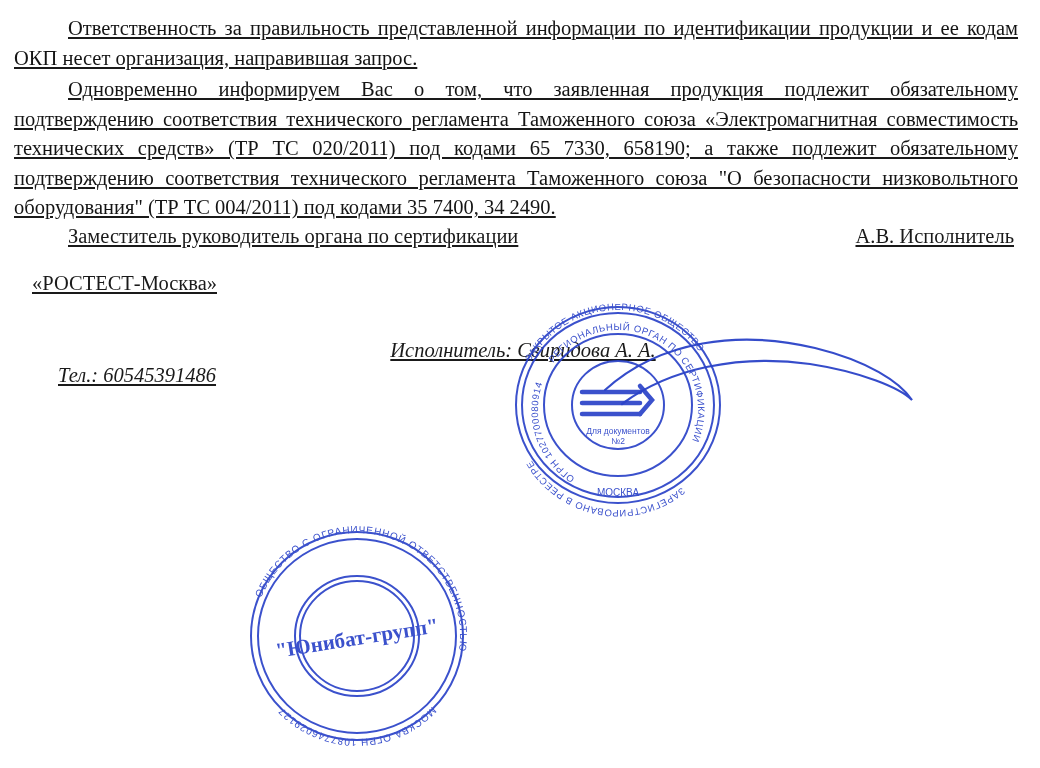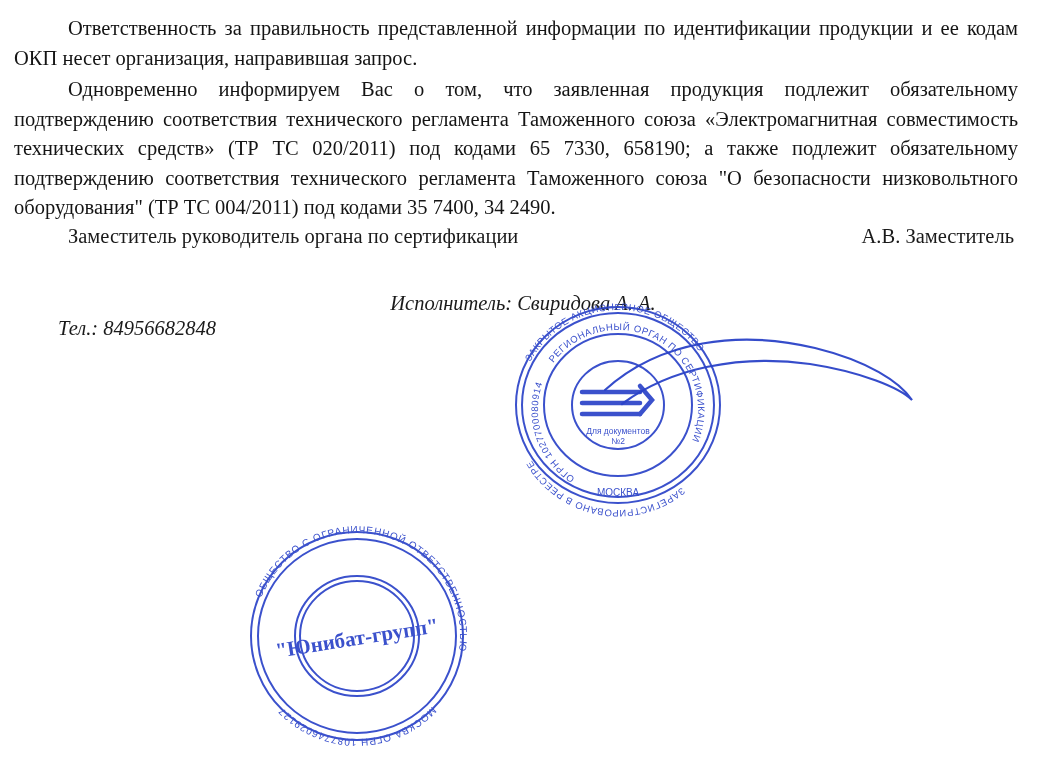--- a/index.html
+++ b/index.html
@@ -14,20 +14,21 @@
     color: #1a1a1a;
     position: relative;
     overflow: hidden;
   }
   .page {
     position: relative;
     width: 1040px;
     height: 768px;
     box-sizing: border-box;
     padding: 14px 22px 0 14px;
+    text-decoration: underline;
   }
   .para {
     font-size: 20.5px;
     line-height: 1.44;
     text-align: justify;
     text-indent: 54px;
     margin: 0 0 2px 0;
     color: #141414;
   }
   .sign-row {
@@ -101,26 +102,27 @@
 </head>
 <body>
 
 <div class="page">
 
   <p class="para">Ответственность за правильность представленной информации по идентификации продукции и ее кодам ОКП несет организация, направившая запрос.</p>
   <p class="para">Одновременно информируем Вас о том, что заявленная продукция подлежит обязательному подтверждению соответствия технического регламента Таможенного союза «Электромагнитная совместимость технических средств» (ТР ТС 020/2011) под кодами 65 7330, 658190; а также подлежит обязательному подтверждению соответствия технического регламента Таможенного союза "О безопасности низковольтного оборудования" (ТР ТС 004/2011) под кодами 35 7400, 34 2490.</p>
 
   <div class="sign-row">
     <span class="sign-left">Заместитель руководитель органа по сертификации</span>
-    <span class="sign-right">А.В. Заместитель</span>
+    <span class="sign-right">А.В. Исполнитель</span>
   </div>
 
+  <div class="org-line">«РОСТЕСТ-Москва»</div>
 
   <div class="executor">Исполнитель: Свиридова А. А.</div>
-  <div class="phone">Тел.: 84956682848</div>
+  <div class="phone">Тел.: 60545391486</div>
 
   <svg class="sig-swoosh" viewBox="0 0 320 120">
     <path d="M5,60 C60,10 140,0 215,18 C268,31 300,52 312,70 C300,58 262,42 210,34 C140,24 70,38 22,74" fill="none" stroke="#2b43c8" stroke-width="2.2" stroke-linecap="round"></path>
   </svg>
 
   <div class="stamp" id="stamp-round-1">
     <svg viewBox="0 0 220 210">
       <defs>
         <path id="arcOuter1" d="M 110,110 m -100,0 a 100,100 0 1,1 200,0 a 100,100 0 1,1 -200,0"></path>
         <path id="arcOuterBottom1" d="M 110,110 m 100,0 a 100,100 0 1,1 -200,0 a 100,100 0 1,1 200,0"></path>

